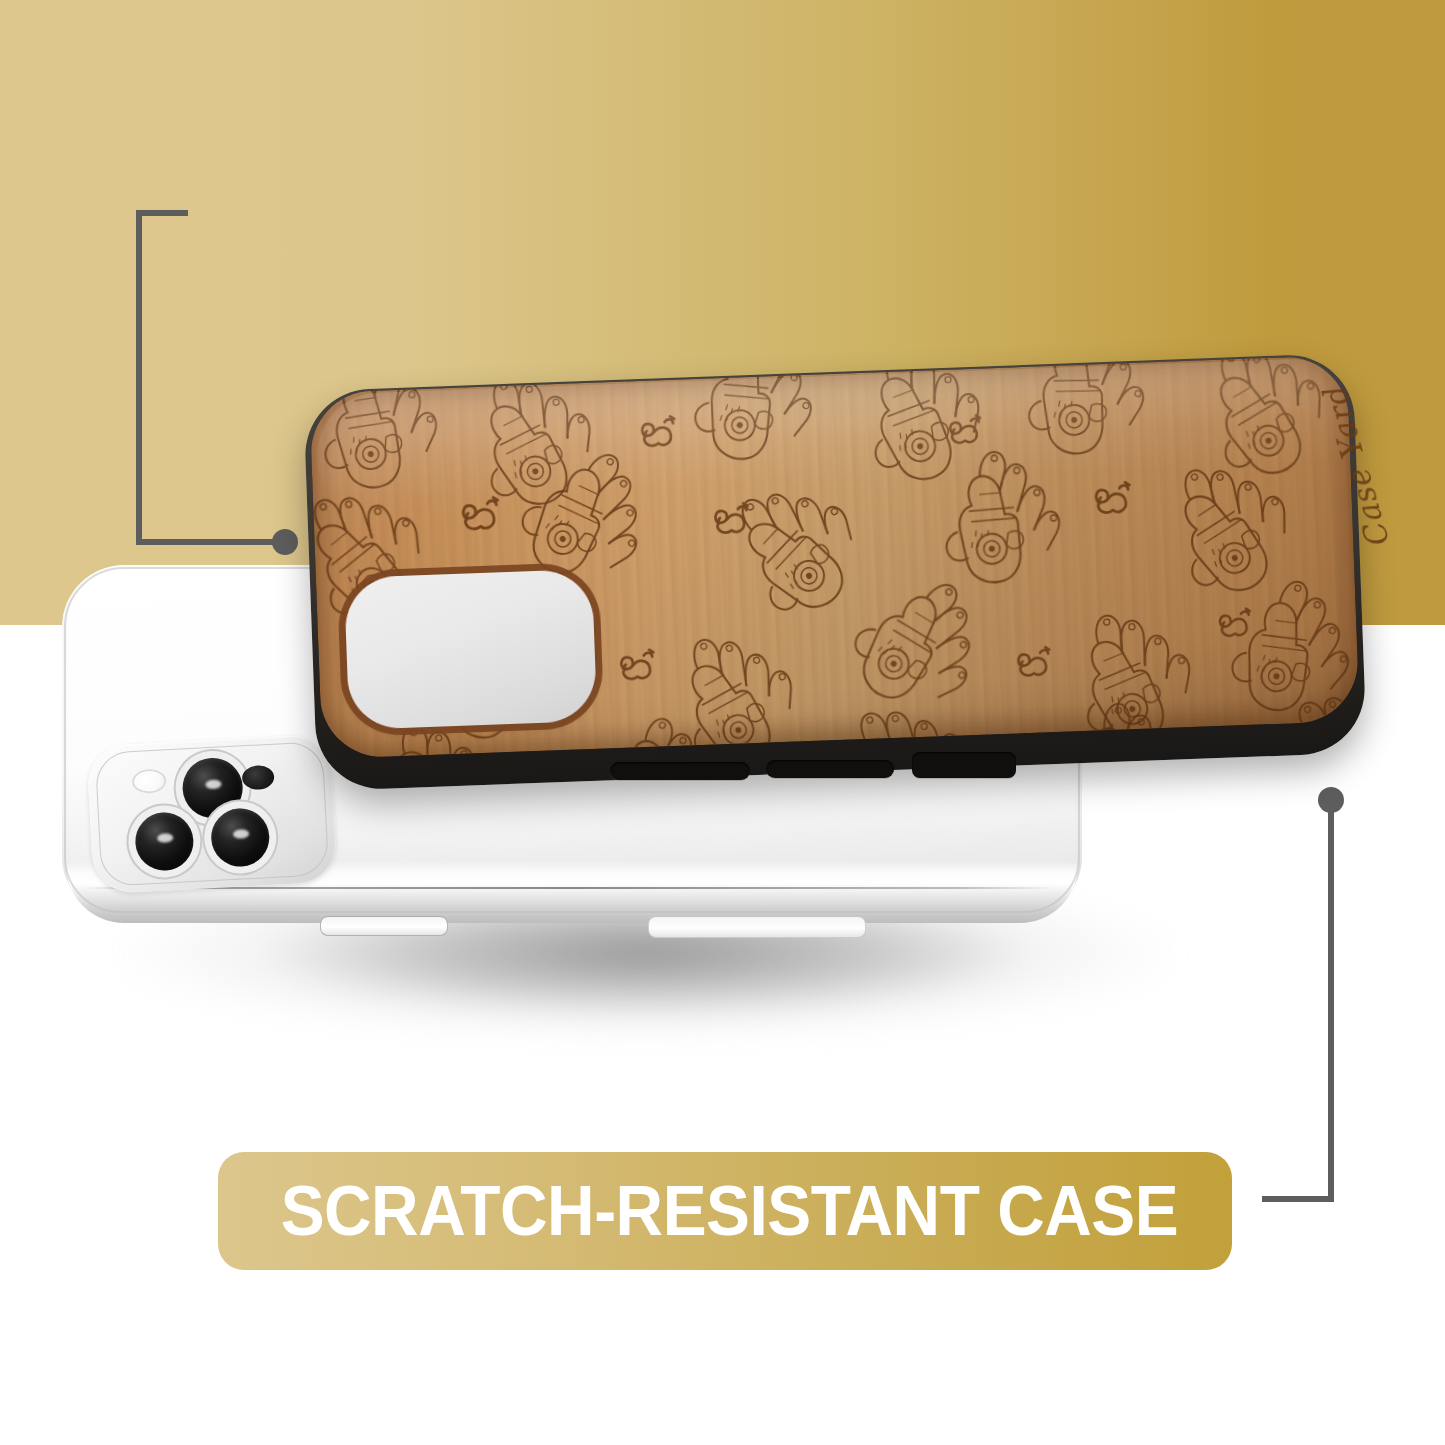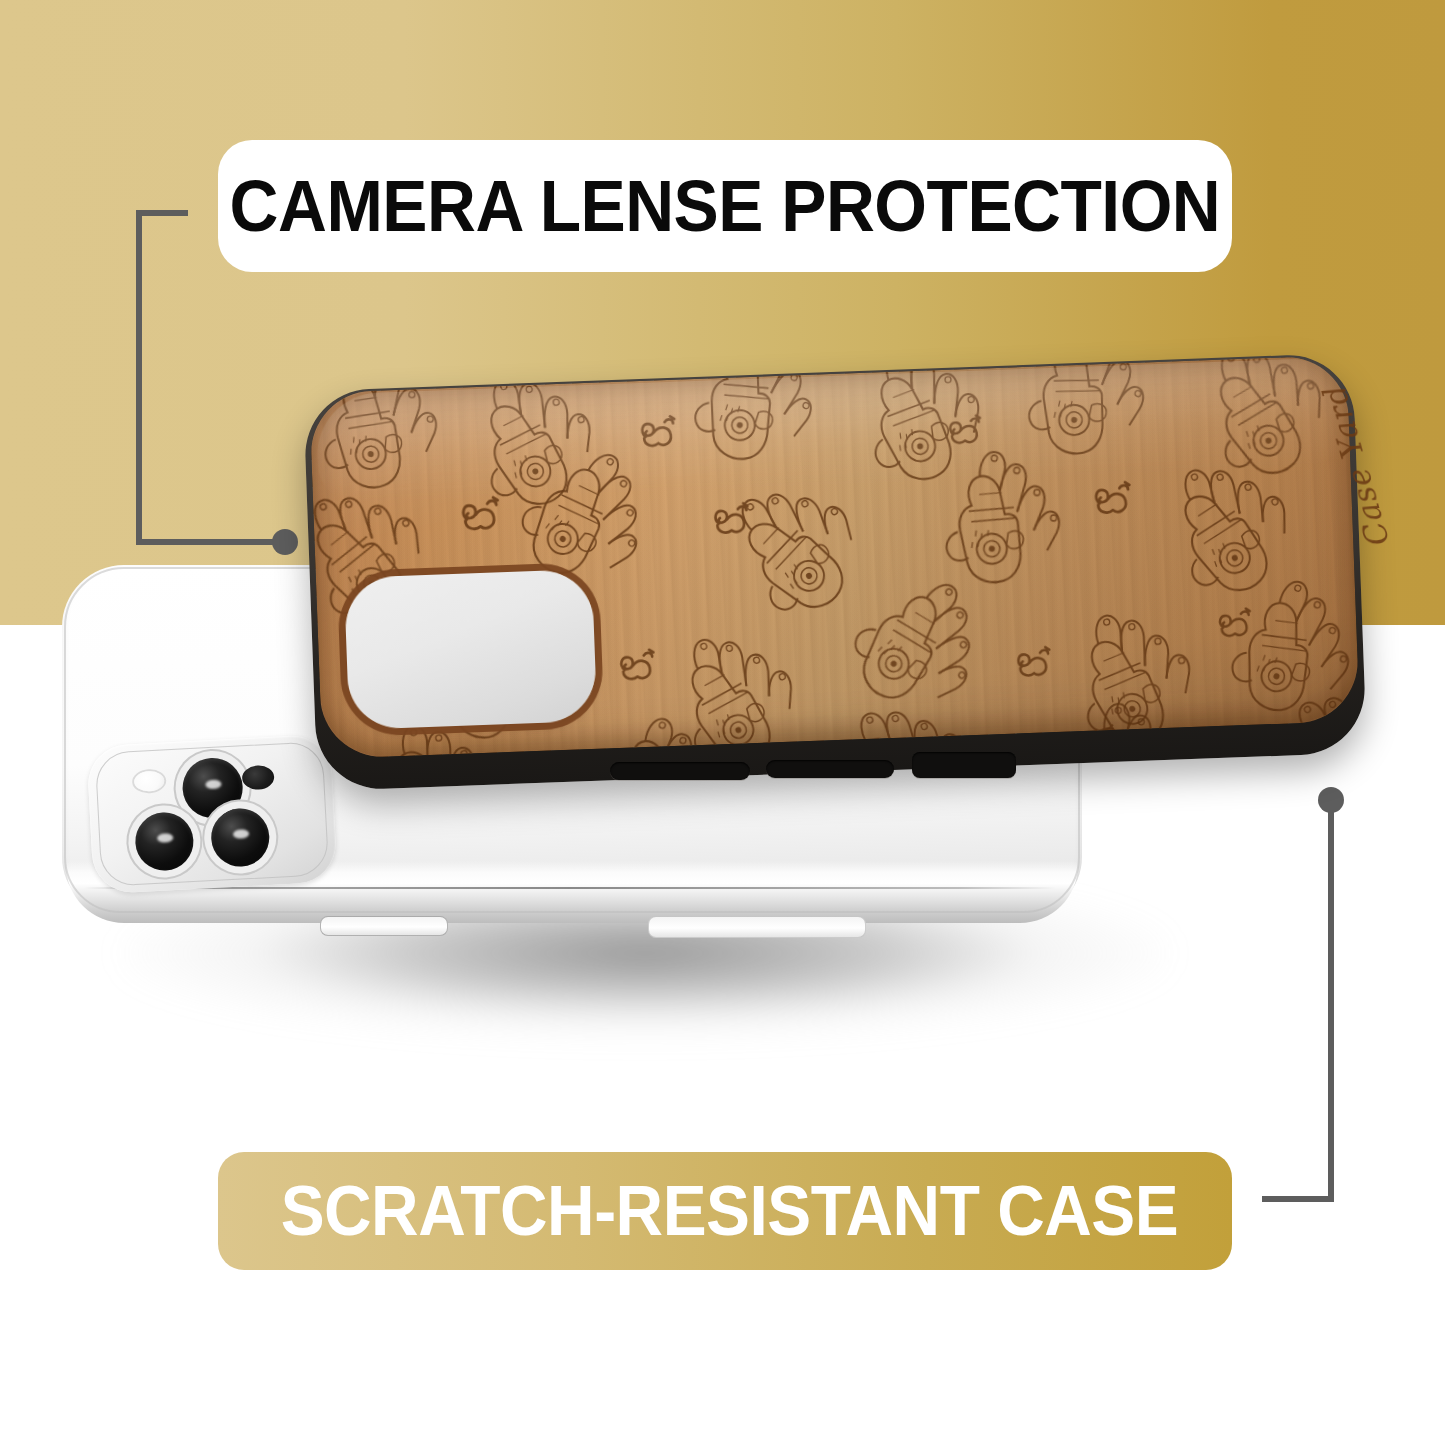--- a/index.html
+++ b/index.html
@@ -460,21 +460,18 @@
 
     <div id="case-camera-cutout"></div>
 
     <div id="case-brand">Case Yard</div>
   </div>
 
   <div class="bumper-slot" id="bumper-slot-1"></div>
   <div class="bumper-slot" id="bumper-slot-2"></div>
   <div class="bumper-slot" id="bumper-port"></div>
 
-  <div class="pill" id="pill-top">
-    <span class="pill-text" id="label-top-text">CAMERA LENSE PROTECTION</span>
-  </div>
 
   <div class="pill" id="pill-bottom">
     <span class="pill-text" id="label-bottom-text">SCRATCH-RESISTANT CASE</span>
   </div>
 
 </div>
 
 </body></html>

